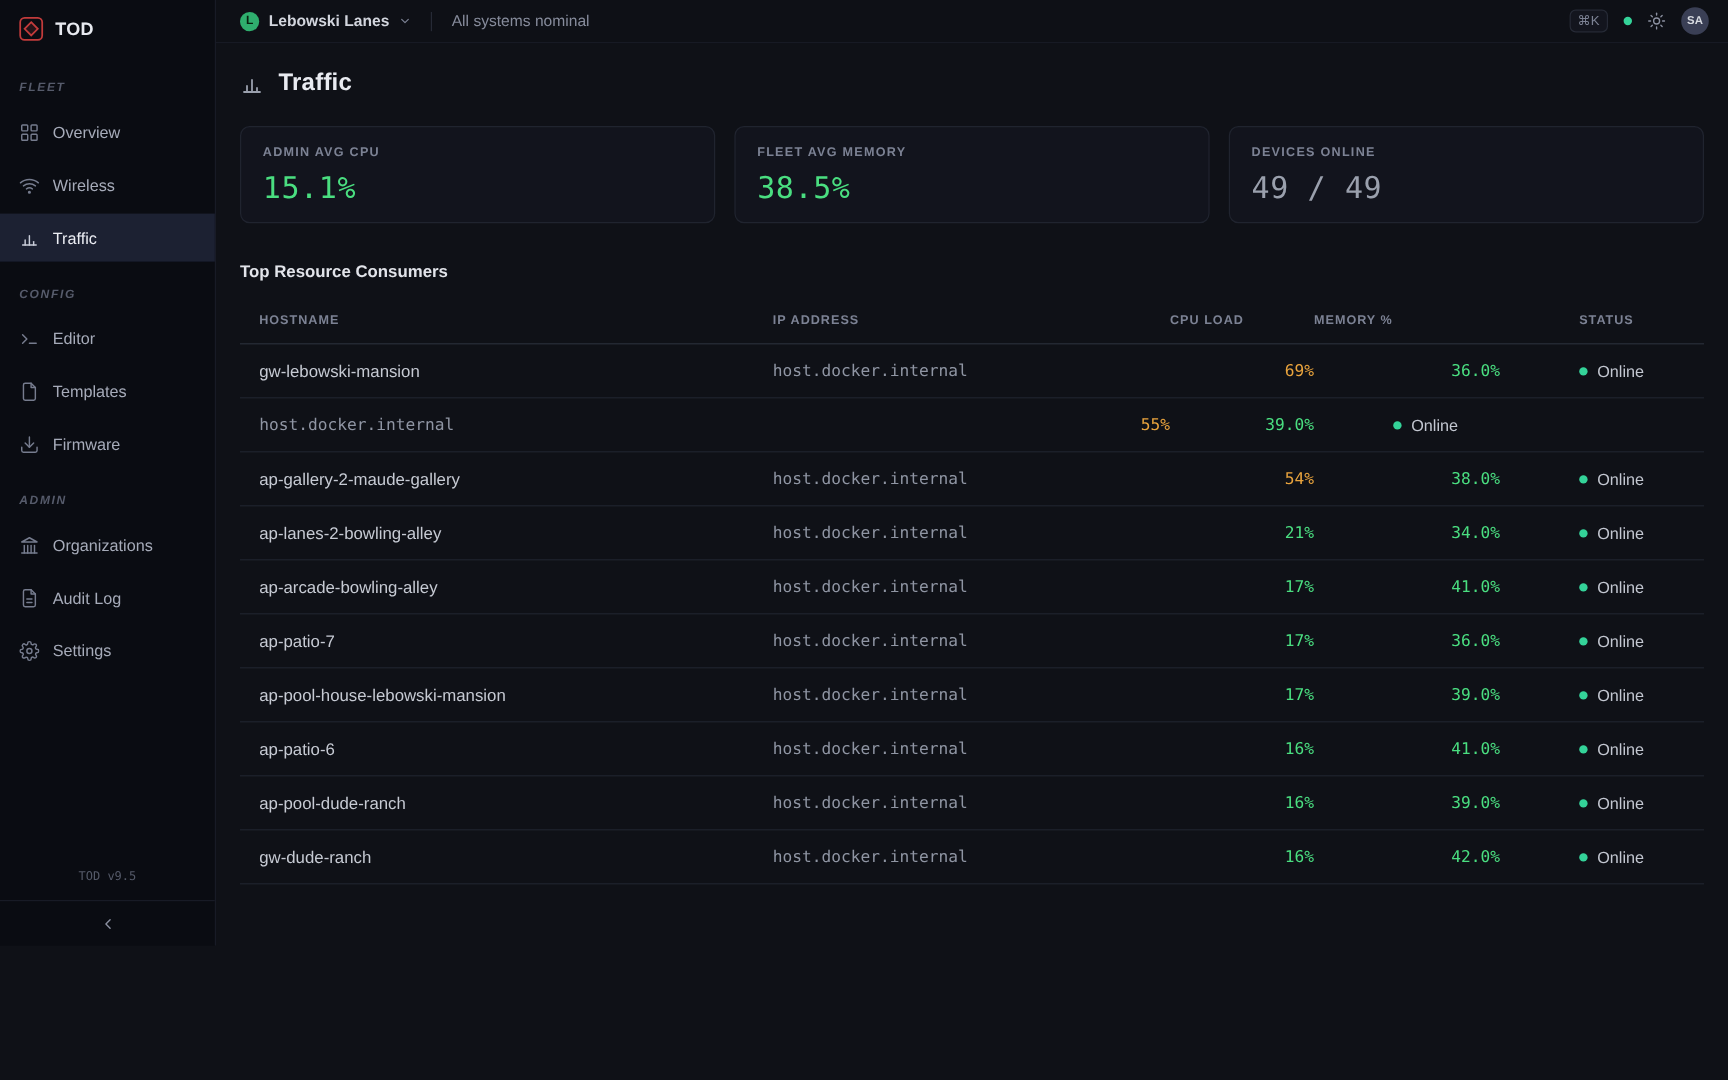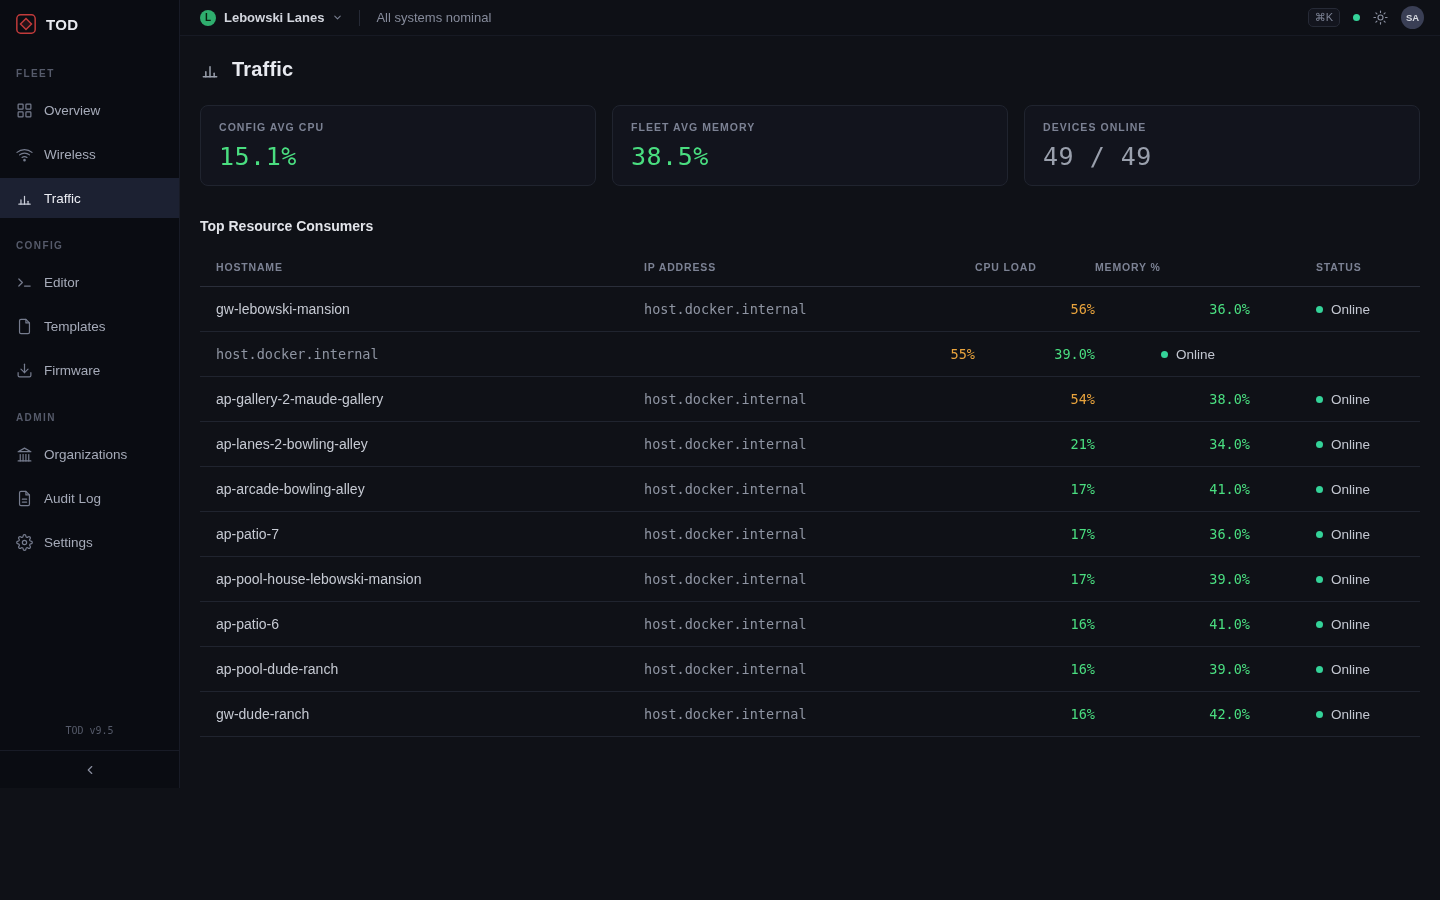--- a/index.html
+++ b/index.html
@@ -17,21 +17,21 @@
     background:#0a0c12;
     border-right:1px solid #181b26;
     display:flex; flex-direction:column;
   }
   .side-logo { display:flex; align-items:center; gap:9px; padding:12px 15px; height:48px; }
   .logo-mark { width:22px; height:22px; display:block; }
   .logo-text { font-size:15px; font-weight:700; color:#e8eaf0; letter-spacing:.02em; }
 
   .side-section-label {
     padding:20px 16px 9px; font-size:10px; font-weight:700;
-    letter-spacing:.14em; color:#565b6b;
+    letter-spacing:.14em; color:#565b6b;font-style:italic;
   }
   .side-item {
     display:flex; align-items:center; gap:11px;
     height:40px; margin:2px 0; padding:0 16px;
     font-size:13.5px; color:#a6abb9; cursor:pointer;
   }
   .side-item svg { width:17px; height:17px; color:#767c8e; flex:none; }
   .side-item.active { background:#1c2132; color:#eceef4; }
   .side-item.active svg { color:#c9cdd9; }
 
@@ -266,21 +266,21 @@
           <path d="M4 20h16"></path>
           <path d="M7 20v-6"></path>
           <path d="M12 20V8"></path>
           <path d="M17 20v-4"></path>
         </svg>
       <h1 class="page-title">Traffic</h1>
     </div>
 
     <div class="stats-row">
       <div class="stat-card">
-        <div class="stat-label">CONFIG AVG CPU</div>
+        <div class="stat-label">ADMIN AVG CPU</div>
         <div class="stat-value green">15.1%</div>
       </div>
       <div class="stat-card">
         <div class="stat-label">FLEET AVG MEMORY</div>
         <div class="stat-value green">38.5%</div>
       </div>
       <div class="stat-card">
         <div class="stat-label">DEVICES ONLINE</div>
         <div class="stat-value gray">49 / 49</div>
       </div>
@@ -293,21 +293,21 @@
         <div class="th pad">HOSTNAME</div>
         <div class="th pad">IP ADDRESS</div>
         <div class="th right">CPU LOAD</div>
         <div class="th right">MEMORY %</div>
         <div class="th status-pad">STATUS</div>
       </div>
 
       <div class="tgrid trow">
         <div class="cell-hostname">gw-lebowski-mansion</div>
         <div class="cell-ip">host.docker.internal</div>
-        <div class="cell-cpu high">56%</div>
+        <div class="cell-cpu high">69%</div>
         <div class="cell-mem">36.0%</div>
         <div class="cell-status">
             <span class="status-dot"></span>
             <span>Online</span>
           </div>
       </div>
       <div class="tgrid trow">
         <div class="cell-ip">host.docker.internal</div>
         <div class="cell-cpu high">55%</div>
         <div class="cell-mem">39.0%</div>

